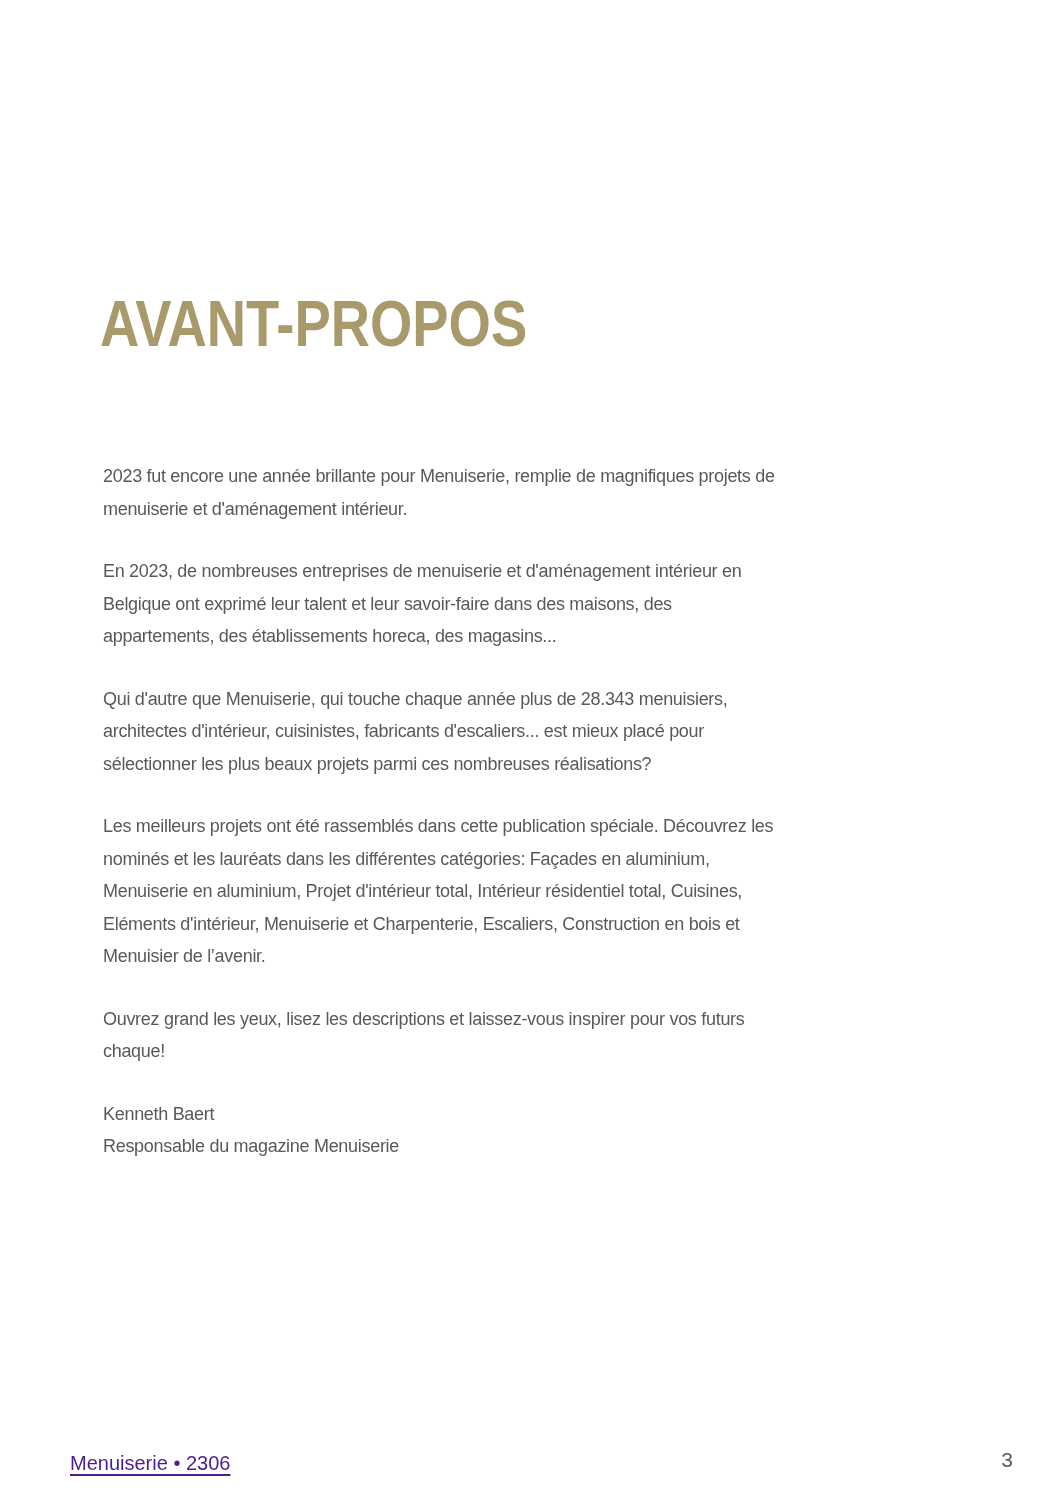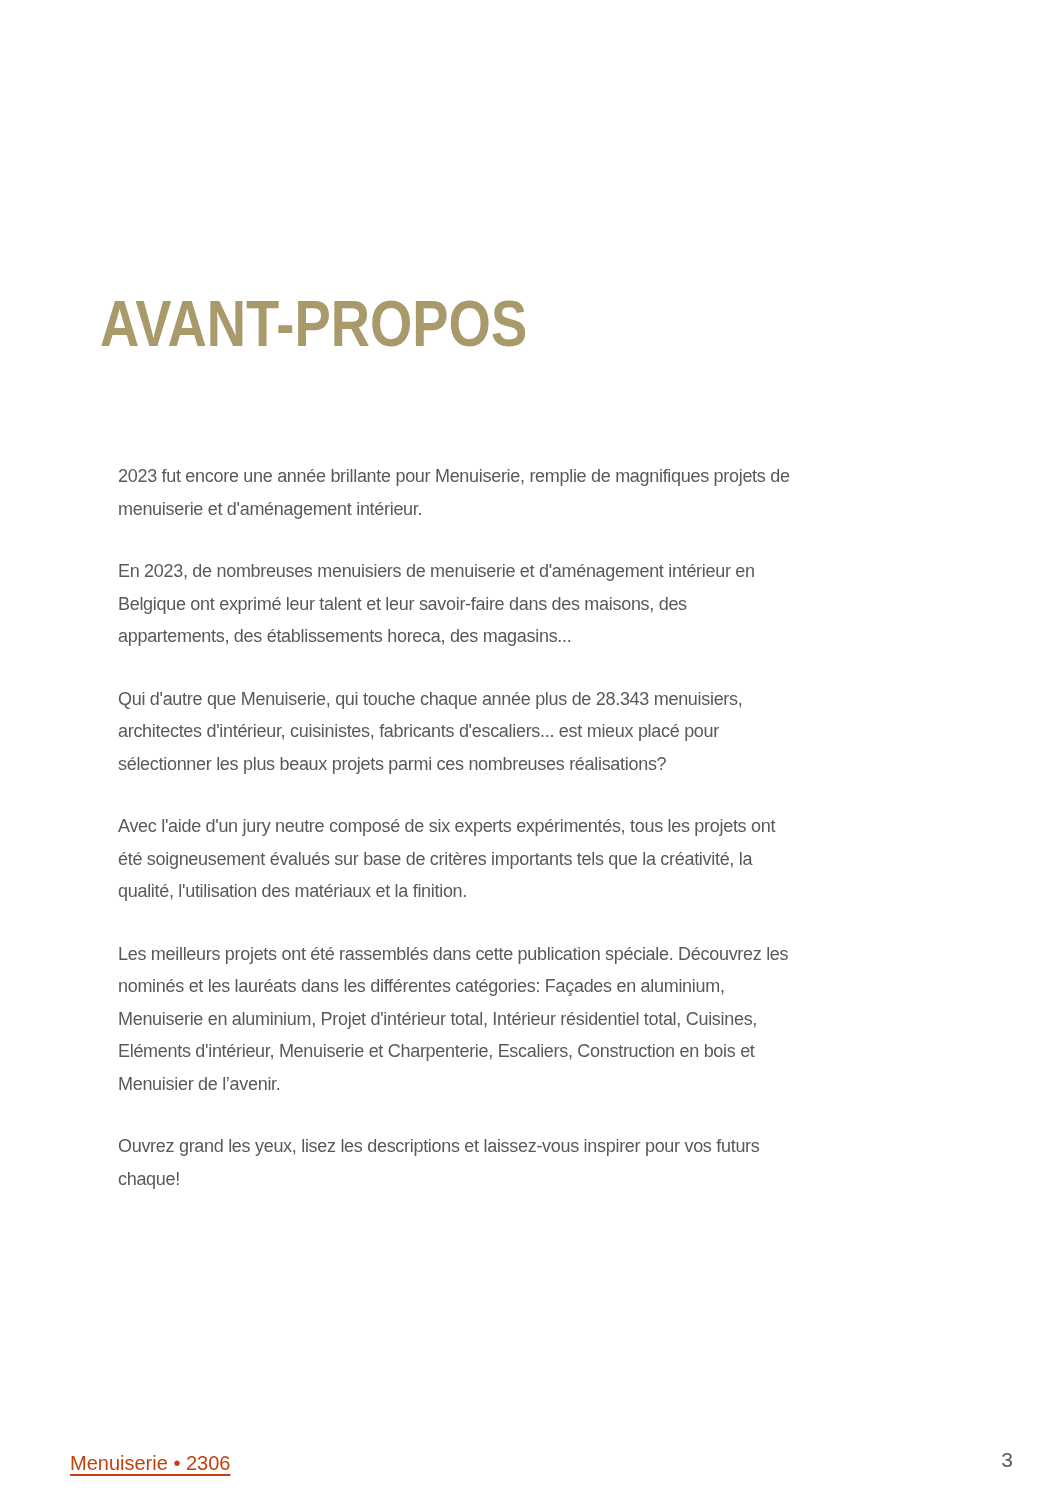--- a/index.html
+++ b/index.html
@@ -26,21 +26,20 @@
     transform: scaleX(0.85);
     transform-origin: left center;
     white-space: nowrap;
   }
   .body-col {
     position: absolute;
     left: 103px;
     top: 460px;
     width: 680px;
     color: #58595b;
-    margin-left: 15px;
   }
   .body-col p {
     margin: 0 0 30px 0;
     font-size: 18px;
     line-height: 32.5px;
     letter-spacing: -0.3px;
     font-weight: 400;
   }
   .signature {
     margin-top: 30px;
@@ -49,21 +48,21 @@
     letter-spacing: -0.3px;
   }
   .signature div {
     margin: 0;
   }
   .footer-link {
     position: absolute;
     left: 70px;
     top: 1452px;
     font-size: 20px;
-    color: #c2410c;
+    color: #4c1d95;
     text-decoration: underline;
     text-underline-offset: 4px;
     text-decoration-thickness: 1.5px;
     cursor: pointer;
   }
   .page-number {
     position: absolute;
     right: 45px;
     top: 1448px;
     font-size: 21px;
@@ -72,25 +71,28 @@
 </style>
 </head>
 <body>
 
 <div class="page">
 
   <h1 class="title">AVANT-PROPOS</h1>
 
   <div class="body-col">
     <p>2023 fut encore une année brillante pour Menuiserie, remplie de magnifiques projets de menuiserie et d'aménagement intérieur.</p>
-    <p>En 2023, de nombreuses menuisiers de menuiserie et d'aménagement intérieur en Belgique ont exprimé leur talent et leur savoir-faire dans des maisons, des appartements, des établissements horeca, des magasins...</p>
+    <p>En 2023, de nombreuses entreprises de menuiserie et d'aménagement intérieur en Belgique ont exprimé leur talent et leur savoir-faire dans des maisons, des appartements, des établissements horeca, des magasins...</p>
     <p>Qui d'autre que Menuiserie, qui touche chaque année plus de 28.343 menuisiers, architectes d'intérieur, cuisinistes, fabricants d'escaliers... est mieux placé pour sélectionner les plus beaux projets parmi ces nombreuses réalisations?</p>
-    <p>Avec l'aide d'un jury neutre composé de six experts expérimentés, tous les projets ont été soigneusement évalués sur base de critères importants tels que la créativité, la qualité, l'utilisation des matériaux et la finition.</p>
     <p>Les meilleurs projets ont été rassemblés dans cette publication spéciale. Découvrez les nominés et les lauréats dans les différentes catégories: Façades en aluminium, Menuiserie en aluminium, Projet d'intérieur total, Intérieur résidentiel total, Cuisines, Eléments d'intérieur, Menuiserie et Charpenterie, Escaliers, Construction en bois et Menuisier de l’avenir.</p>
     <p>Ouvrez grand les yeux, lisez les descriptions et laissez-vous inspirer pour vos futurs chaque!</p>
 
+    <div class="signature">
+      <div>Kenneth Baert</div>
+      <div>Responsable du magazine Menuiserie</div>
+    </div>
   </div>
 
   <a class="footer-link">Menuiserie • 2306</a>
 
   <div class="page-number">3</div>
 
 </div>
 
 </body></html>

